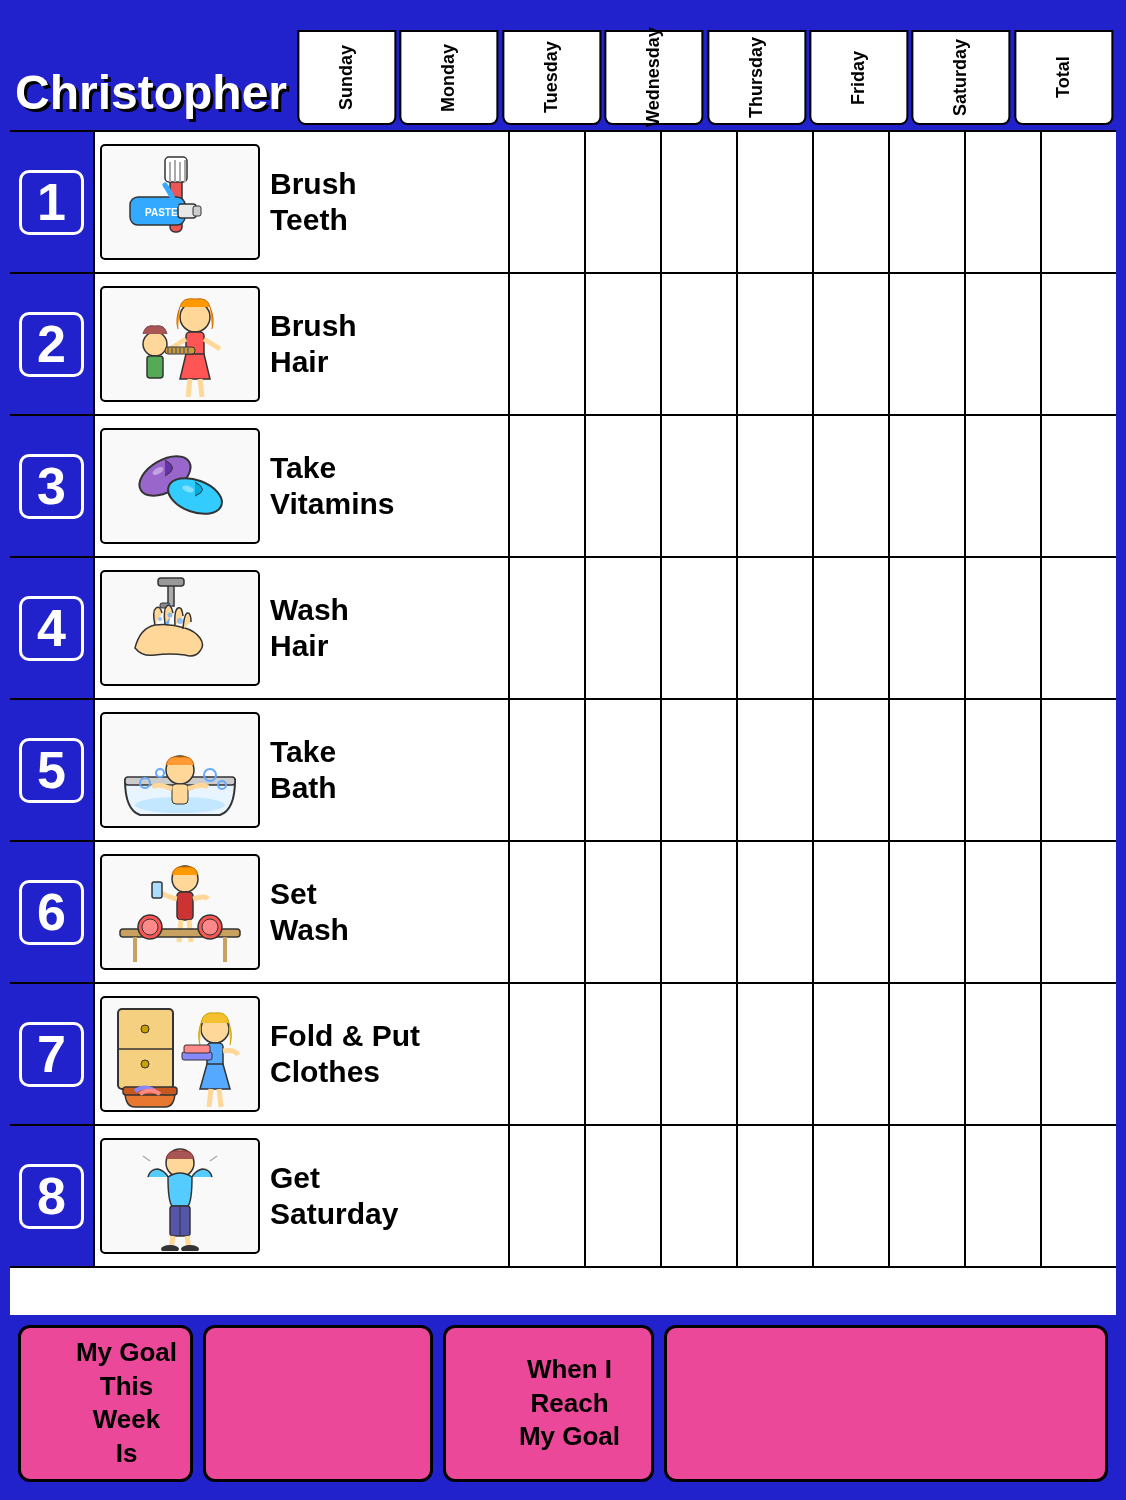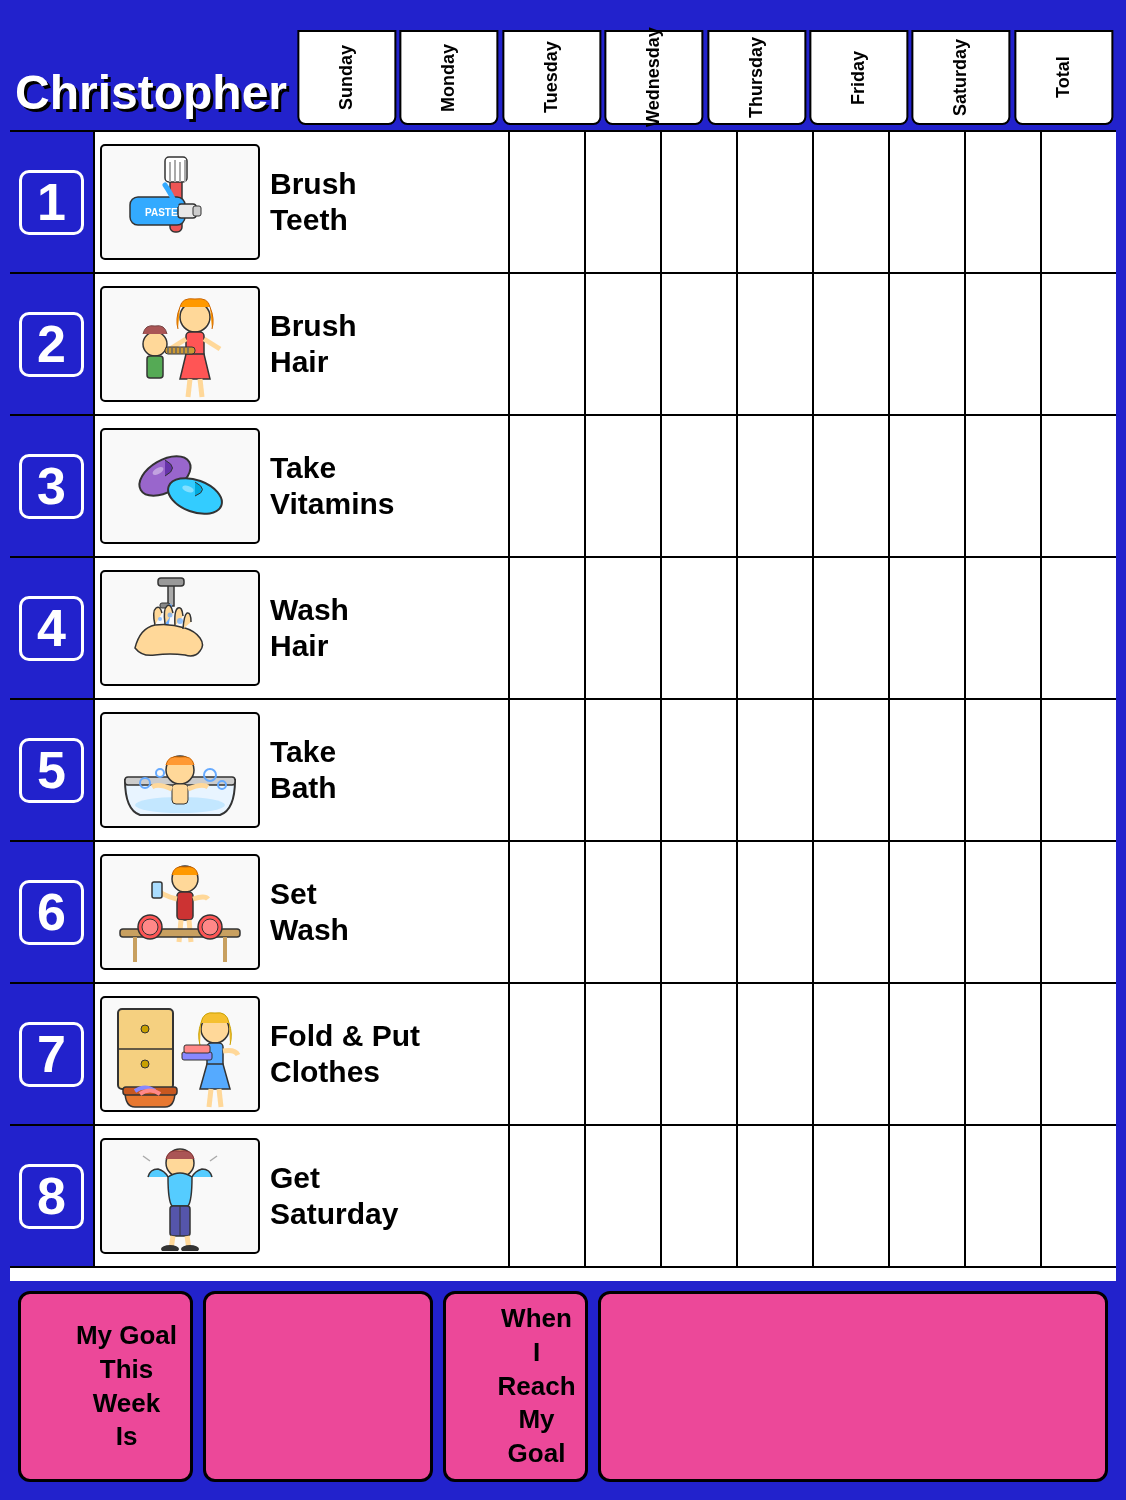--- a/index.html
+++ b/index.html
@@ -193,21 +193,21 @@
     .footer-box-goal-label {
       width: 175px;
     }
 
     .footer-box-goal-value {
       flex: 1;
       max-width: 230px;
     }
 
     .footer-box-reach-label {
-      width: 145px;
+      width: 211px;
     }
 
     .footer-box-reach-value {
       flex: 1;
     }
 
   </style>
 </head>
 <body>
 

